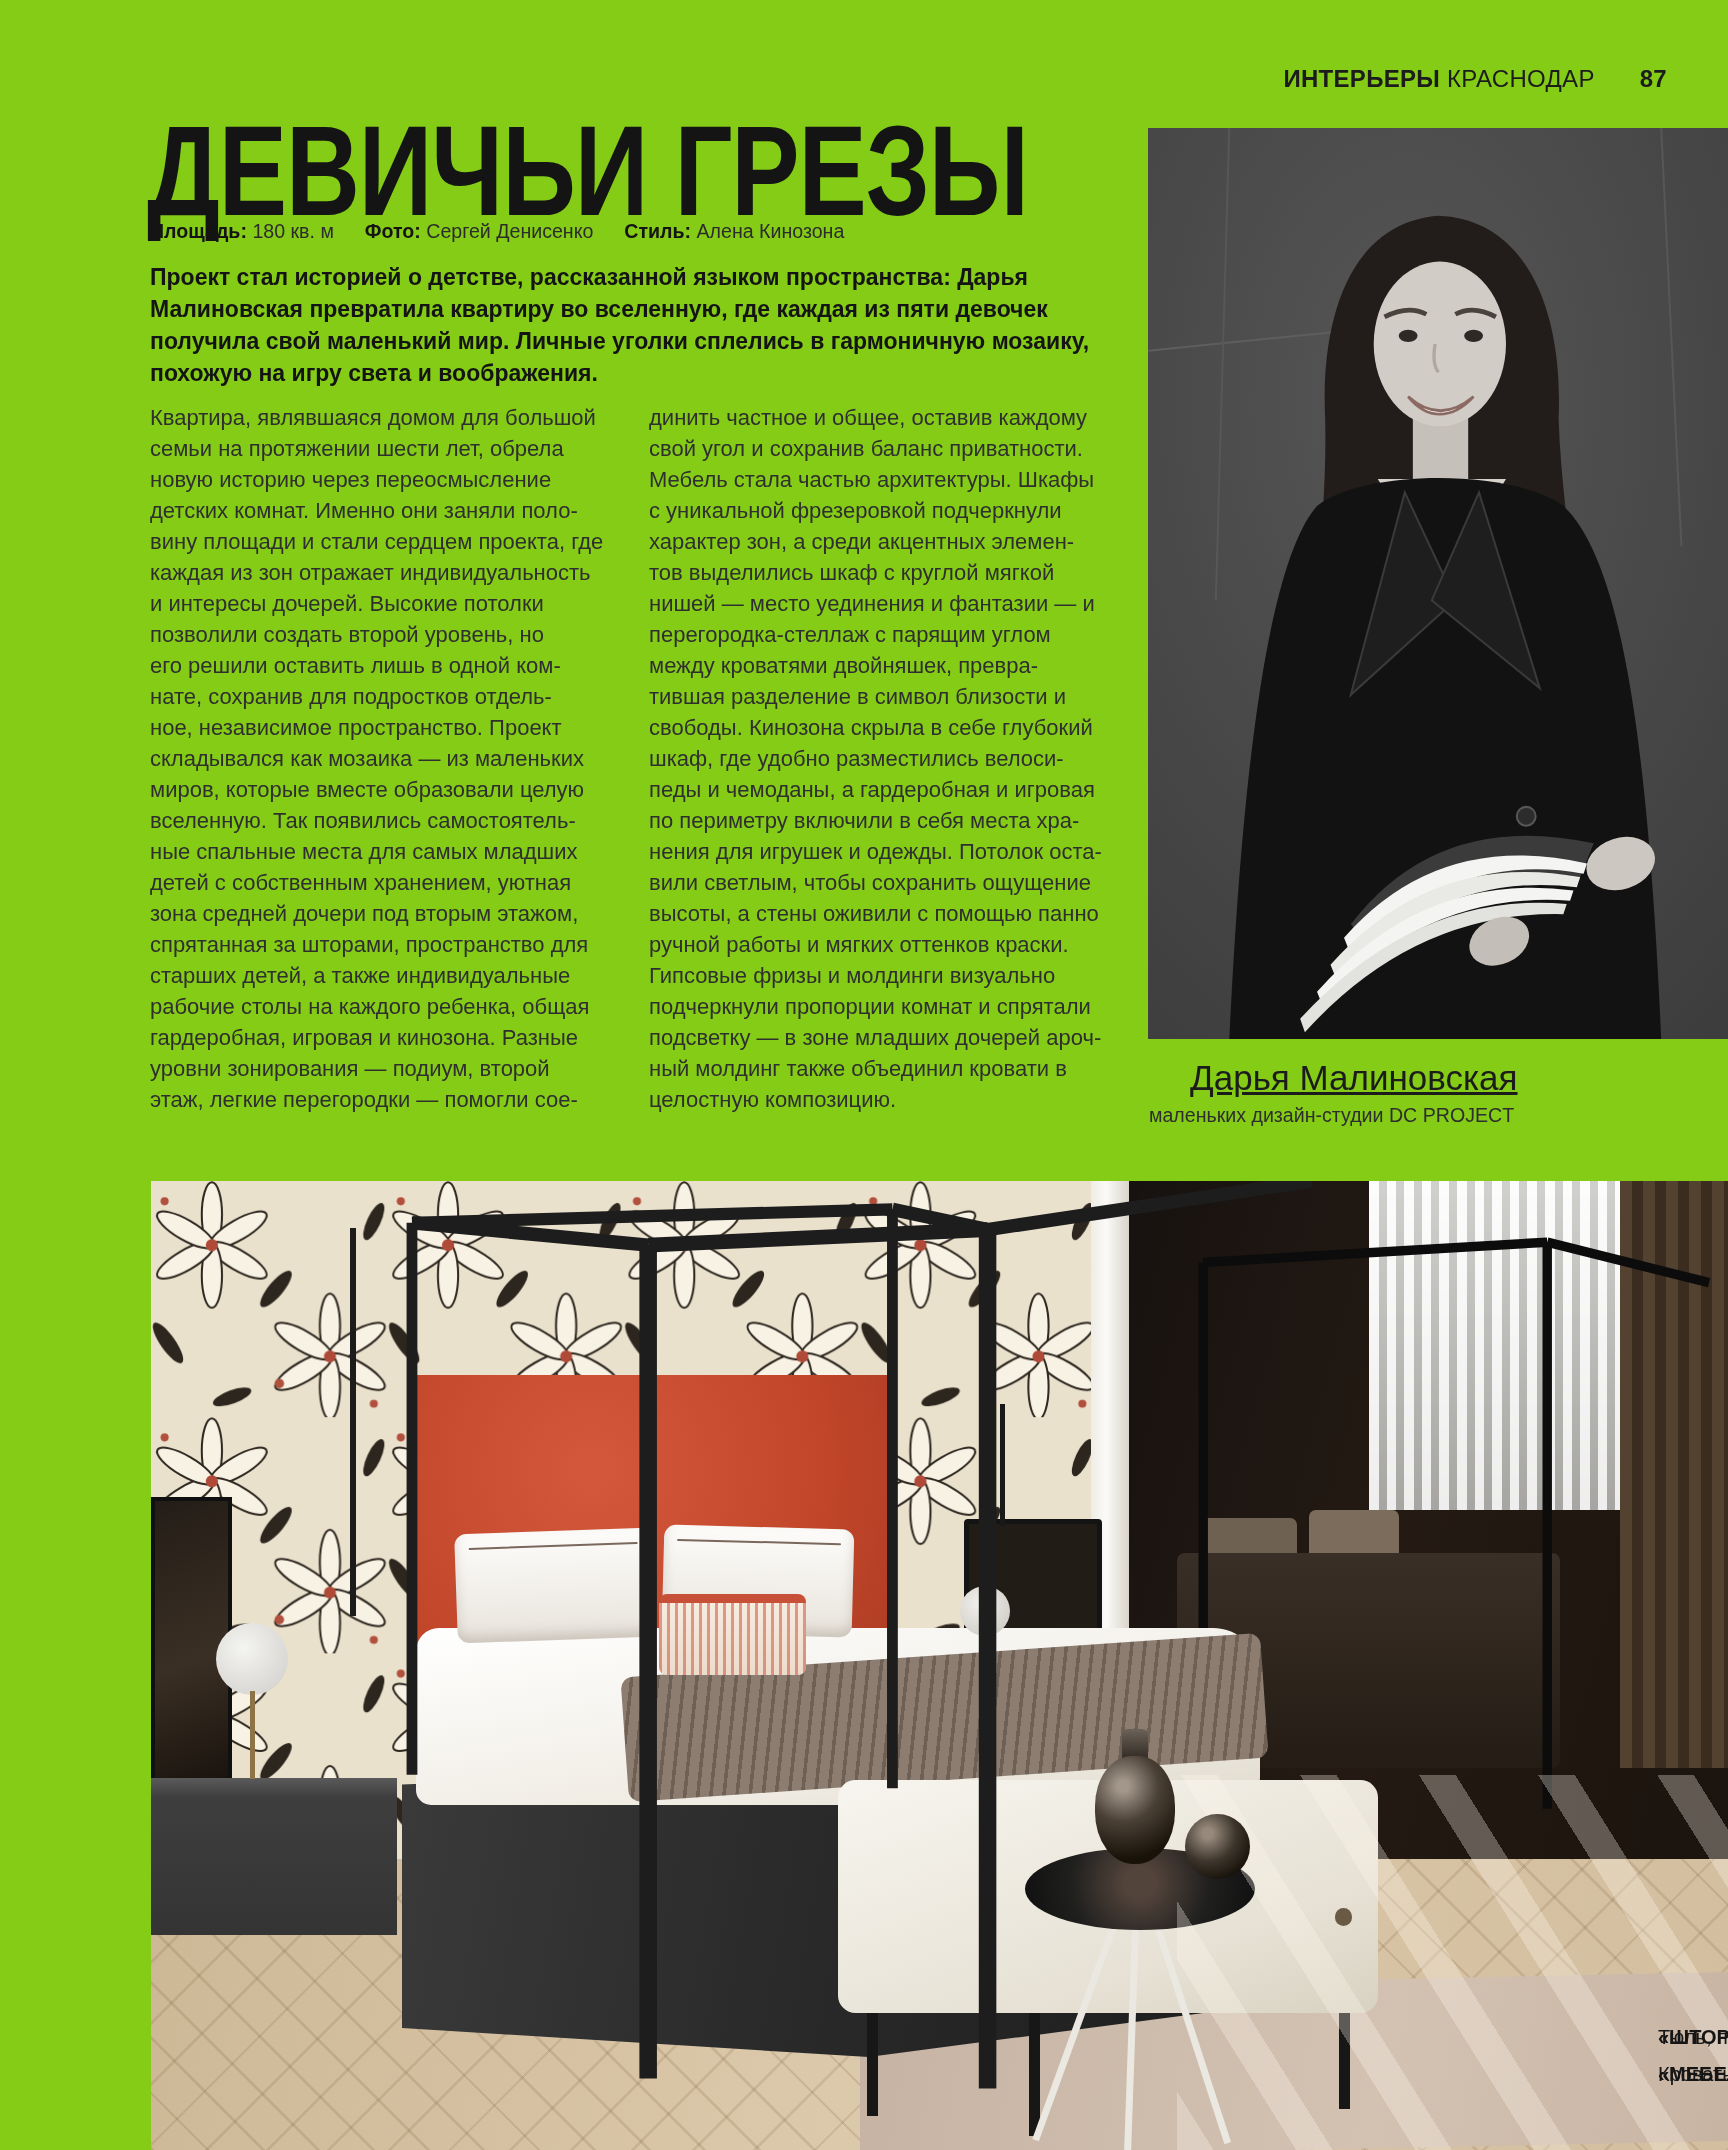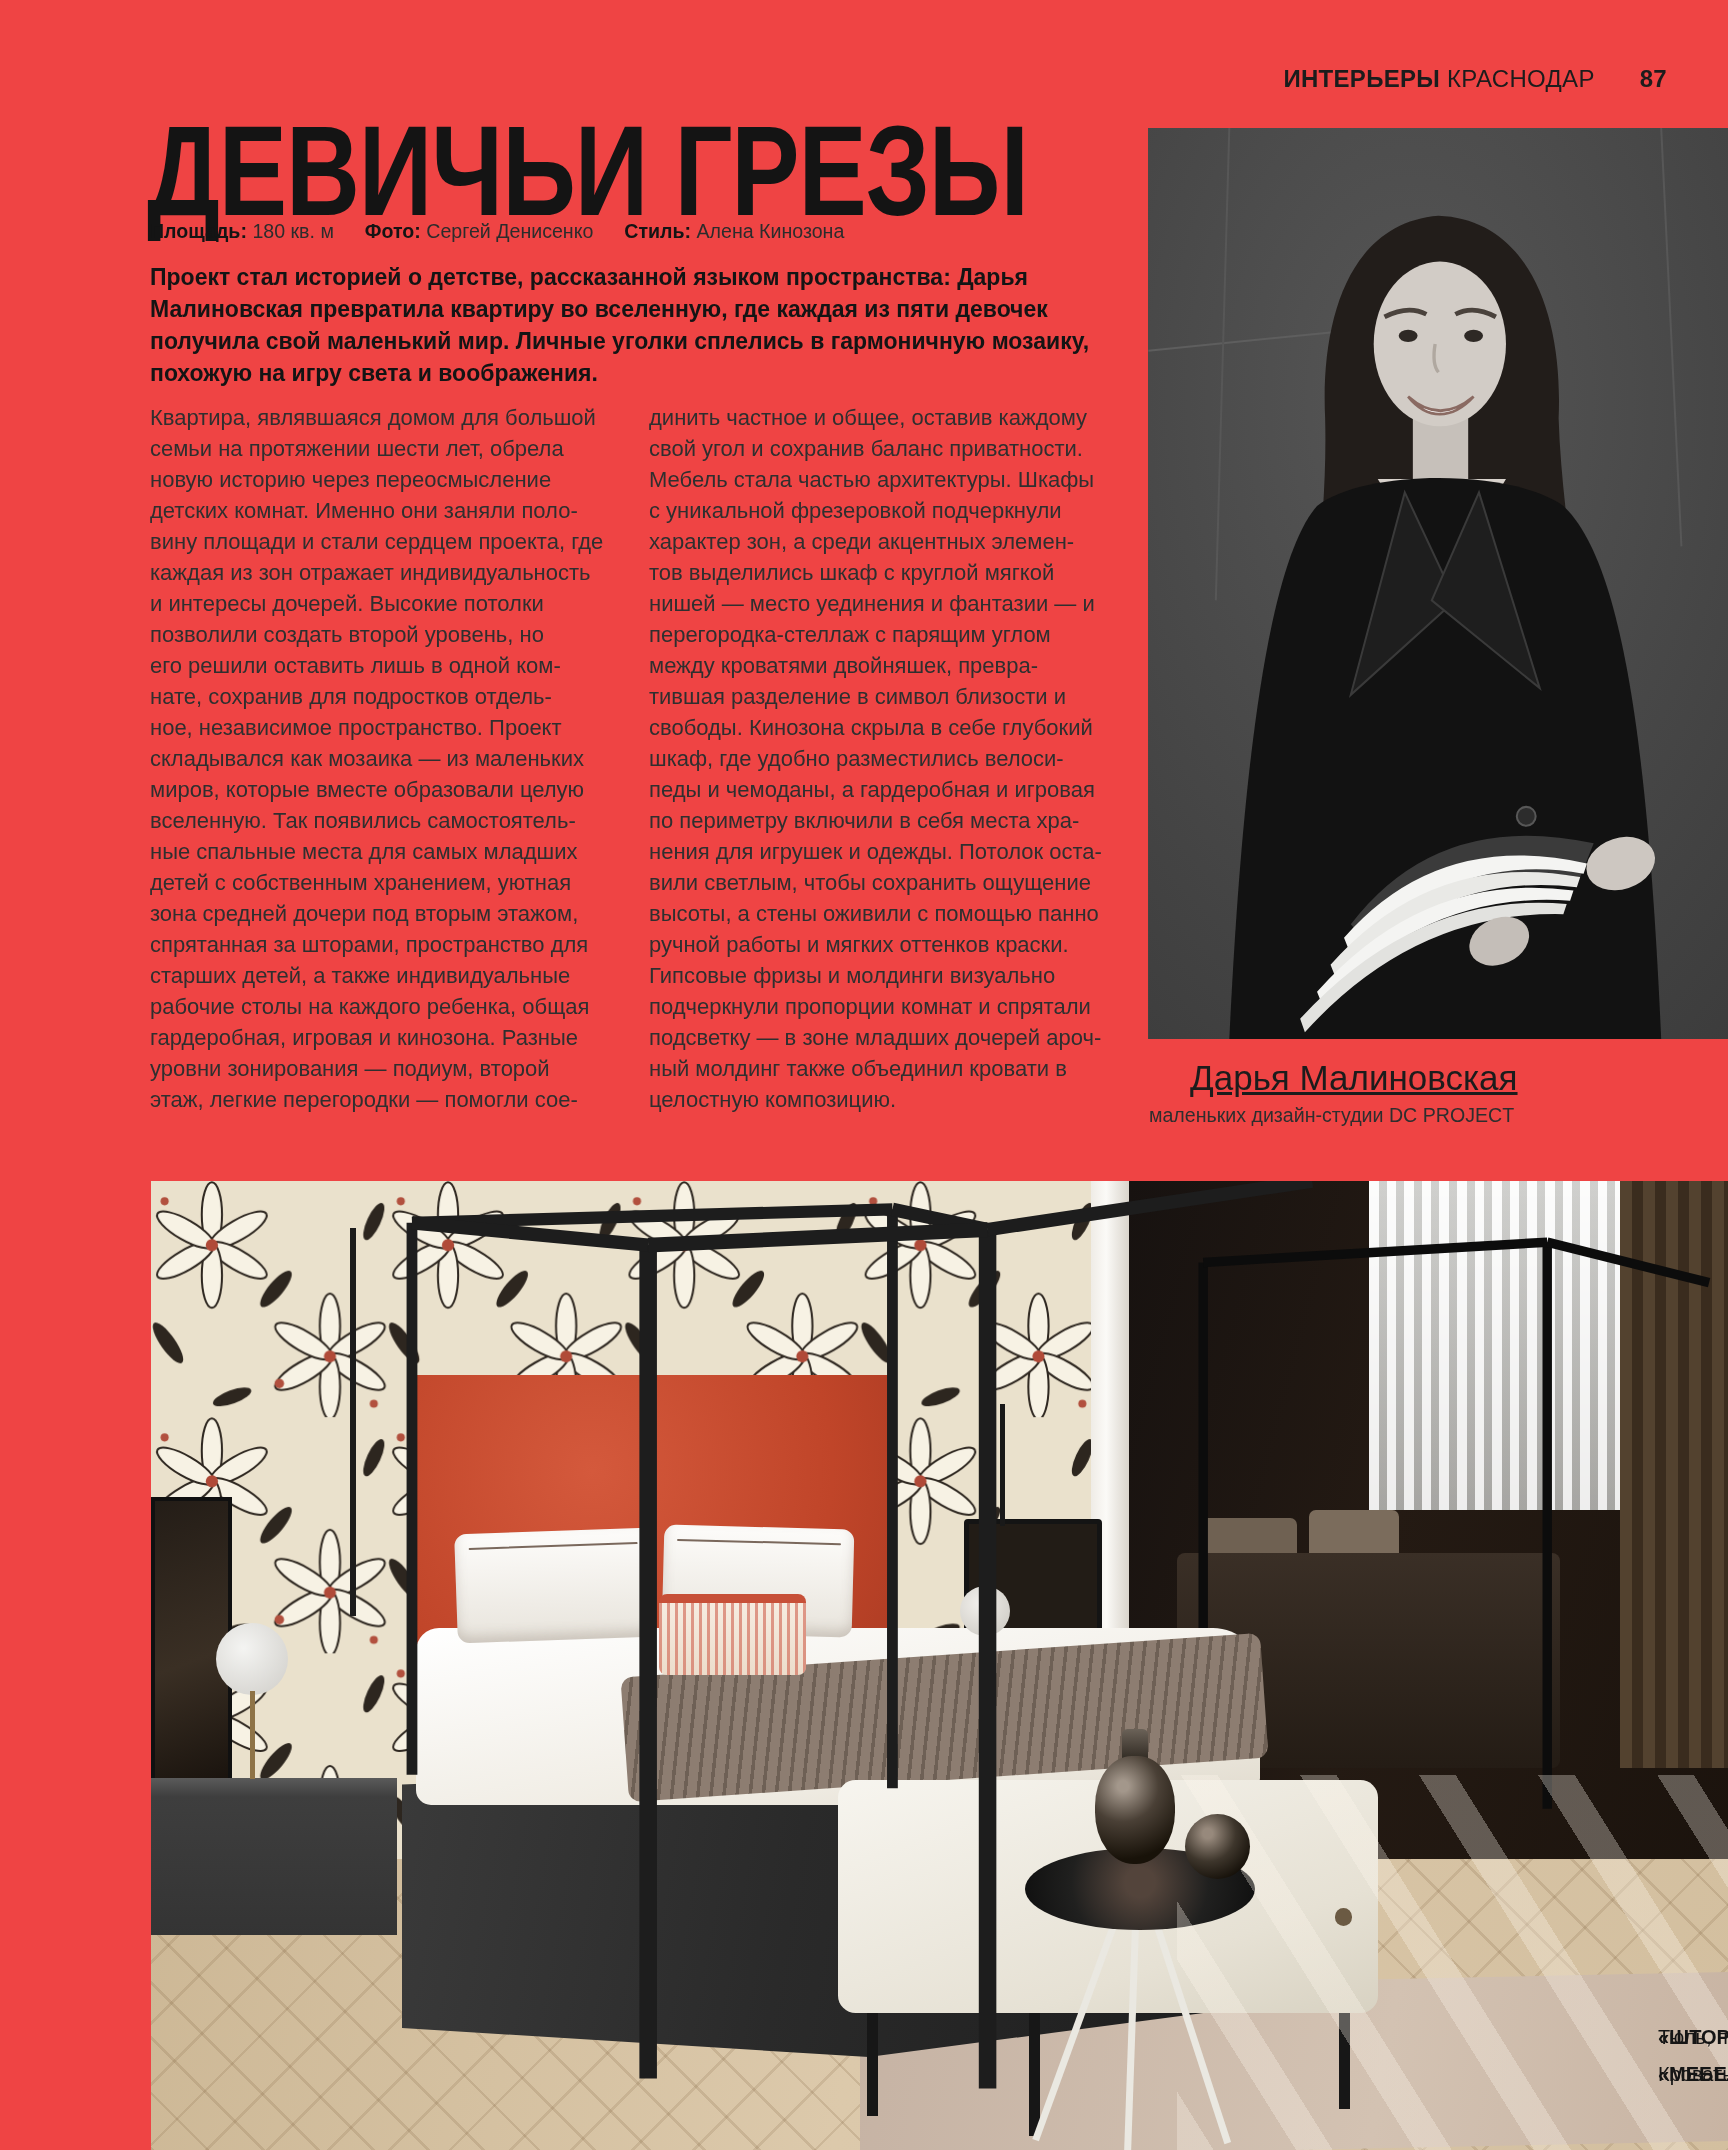--- a/index.html
+++ b/index.html
@@ -1,16 +1,16 @@
 <!DOCTYPE html>
 <html style="font-size:10.8px"><head>
 <meta charset="utf-8">
 <style>
   html,body{margin:0;padding:0;background:#ffffff;}
-  .page{position:relative;width:1728px;height:2151px;background:#ef4444;overflow:hidden;
+  .page{position:relative;width:1728px;height:2151px;background:#84cc16;overflow:hidden;
         font-family:"Liberation Sans",sans-serif;color:#1a1a1a;}
 
   
   .hdr{position:absolute;top:65px;right:61px;font-size:24px;letter-spacing:0.3px;white-space:nowrap;color:#1c1c1c;}
   .hdr .b{font-weight:bold;}
   .hdr .num{font-weight:bold;margin-left:38px;}
 
   
   .title{position:absolute;left:147px;top:107px;margin:0;font-size:128px;line-height:1;
          font-weight:bold;letter-spacing:-1.4px;color:#141414;

